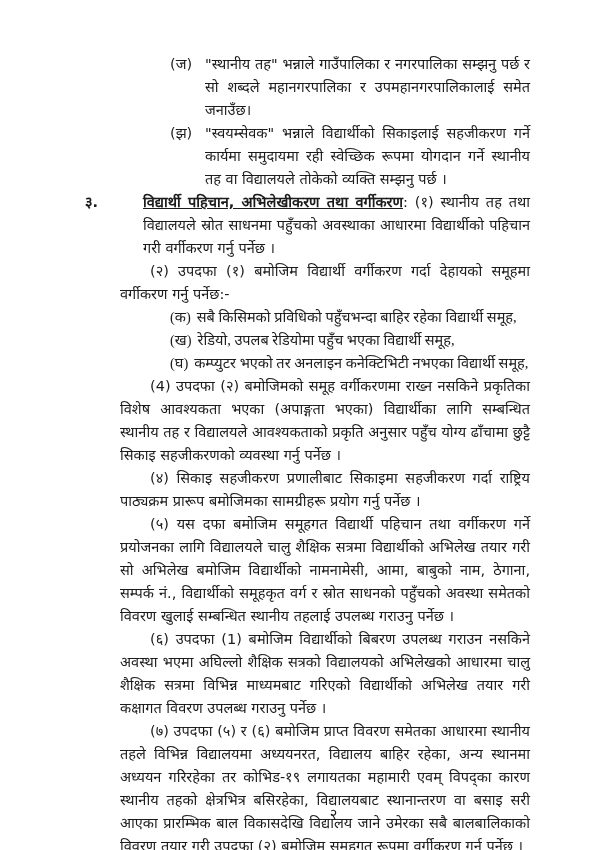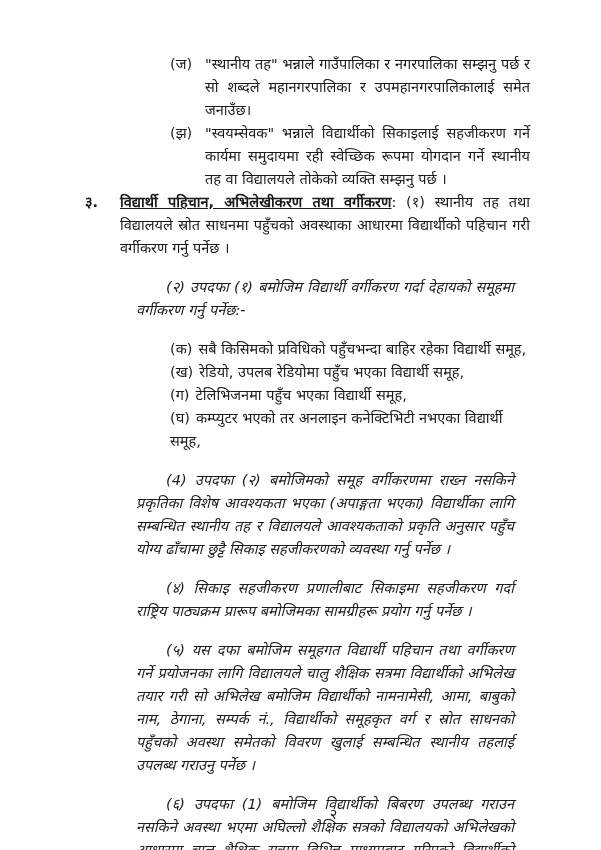--- a/index.html
+++ b/index.html
@@ -48,39 +48,40 @@
     align-items: flex-start;
   }
   .sec-num {
     flex: 0 0 35px;
     width: 35px;
     font-weight: bold;
   }
   .sec-head-body {
     flex: 1 1 auto;
     text-align: justify;
+    margin-left: 23px;
   }
   .sec-heading {
     font-weight: bold;
     text-decoration: underline;
   }
   .sec-indent {
     margin-left: 35px;
   }
   .subpara {
-    margin: 16px;
+    margin: 0;
     text-indent: 30px;
     text-align: justify;
-    font-style: italic;
   }
   .group-list {
     margin-left: 50px;
   }
   .group-item {
     white-space: normal;
+    font-family: Liberation Serif, serif;
   }
   .group-label {
     display: inline-block;
     padding-right: 6px;
   }
   
   .page-footer {
     position: absolute;
     top: 803px;
     left: 0;
@@ -113,21 +114,20 @@
       <span class="sec-num">३.</span>
       <div class="sec-head-body"><span class="sec-heading">विद्यार्थी पहिचान, अभिलेखीकरण तथा वर्गीकरण</span><span>: </span><span>(१) स्थानीय तह तथा विद्यालयले स्रोत साधनमा पहुँचको अवस्थाका आधारमा विद्यार्थीको पहिचान गरी वर्गीकरण गर्नु पर्नेछ ।</span></div>
     </div>
 
     <div class="sec-indent">
       <p class="subpara">(२) उपदफा (१) बमोजिम विद्यार्थी वर्गीकरण गर्दा देहायको समूहमा वर्गीकरण गर्नु पर्नेछ:-</p>
 
       <div class="group-list">
         <div class="group-item"><span class="group-label">(क)</span><span>सबै किसिमको प्रविधिको पहुँचभन्दा बाहिर रहेका विद्यार्थी समूह,</span></div>
         <div class="group-item"><span class="group-label">(ख)</span><span>रेडियो, उपलब रेडियोमा पहुँच भएका विद्यार्थी समूह,</span></div>
-        <div class="group-item"><span class="group-label">(ग)</span><span>टेलिभिजनमा पहुँच भएका विद्यार्थी समूह,</span></div>
         <div class="group-item"><span class="group-label">(घ)</span><span>कम्प्युटर भएको तर अनलाइन कनेक्टिभिटी नभएका विद्यार्थी समूह,</span></div>
       </div>
 
       <p class="subpara">(4) उपदफा (२) बमोजिमको समूह वर्गीकरणमा राख्न नसकिने प्रकृतिका विशेष आवश्यकता भएका (अपाङ्गता भएका) विद्यार्थीका लागि सम्बन्धित स्थानीय तह र विद्यालयले आवश्यकताको प्रकृति अनुसार पहुँच योग्य ढाँचामा छुट्टै सिकाइ सहजीकरणको व्यवस्था गर्नु पर्नेछ ।</p>
       <p class="subpara">(४) सिकाइ सहजीकरण प्रणालीबाट सिकाइमा सहजीकरण गर्दा राष्ट्रिय पाठ्यक्रम प्रारूप बमोजिमका सामग्रीहरू प्रयोग गर्नु पर्नेछ ।</p>
       <p class="subpara">(५) यस दफा बमोजिम समूहगत विद्यार्थी पहिचान तथा वर्गीकरण गर्ने प्रयोजनका लागि विद्यालयले चालु शैक्षिक सत्रमा विद्यार्थीको अभिलेख तयार गरी सो अभिलेख बमोजिम विद्यार्थीको नामनामेसी, आमा, बाबुको नाम, ठेगाना, सम्पर्क नं., विद्यार्थीको समूहकृत वर्ग र स्रोत साधनको पहुँचको अवस्था समेतको विवरण खुलाई सम्बन्धित स्थानीय तहलाई उपलब्ध गराउनु पर्नेछ ।</p>
       <p class="subpara">(६) उपदफा (1) बमोजिम विद्यार्थीको बिबरण उपलब्ध गराउन नसकिने अवस्था भएमा अघिल्लो शैक्षिक सत्रको विद्यालयको अभिलेखको आधारमा चालु शैक्षिक सत्रमा विभिन्न माध्यमबाट गरिएको विद्यार्थीको अभिलेख तयार गरी कक्षागत विवरण उपलब्ध गराउनु पर्नेछ ।</p>
       <p class="subpara">(७) उपदफा (५) र (६) बमोजिम प्राप्त विवरण समेतका आधारमा स्थानीय तहले विभिन्न विद्यालयमा अध्ययनरत, विद्यालय बाहिर रहेका, अन्य स्थानमा अध्ययन गरिरहेका तर कोभिड-१९ लगायतका महामारी एवम् विपद्का कारण स्थानीय तहको क्षेत्रभित्र बसिरहेका, विद्यालयबाट स्थानान्तरण वा बसाइ सरी आएका प्रारम्भिक बाल विकासदेखि विद्यालय जाने उमेरका सबै बालबालिकाको विवरण तयार गरी उपदफा (२) बमोजिम समूहगत रूपमा वर्गीकरण गर्नु पर्नेछ ।</p>
     </div>
   </section>

